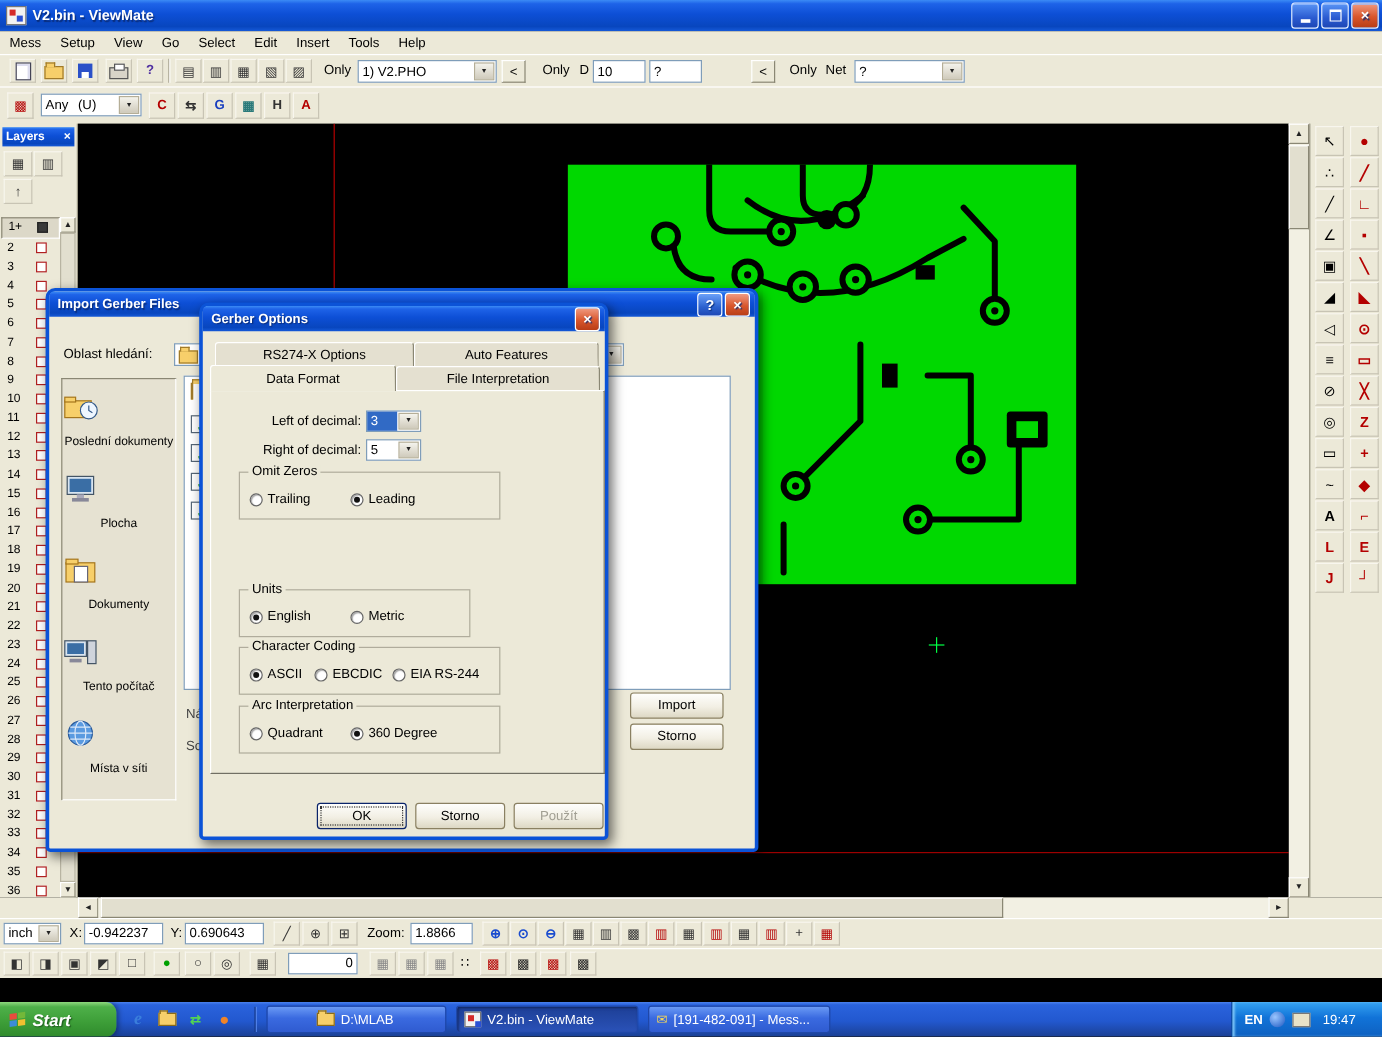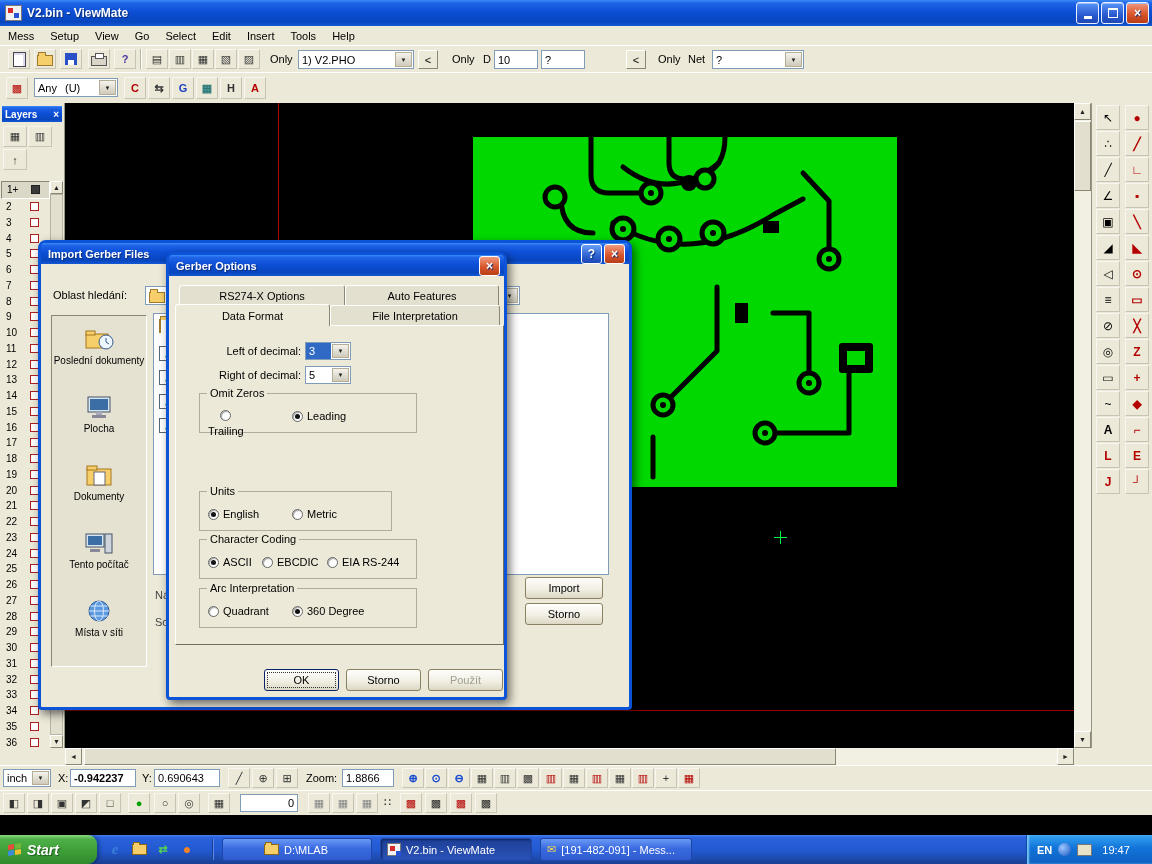--- a/index.html
+++ b/index.html
@@ -130,21 +130,21 @@
   .legend{position:absolute;top:-7px;left:7px;background:#ece9d8;padding:0 3px;font-size:11px;}
   .ropt{position:absolute;top:16px;display:flex;align-items:center;gap:4px;font-size:11px;}
   .radio{width:11px;height:11px;border-radius:50%;background:#fff;border:1px solid #666;
     box-shadow:inset 1px 1px 1px rgba(0,0,0,.35);box-sizing:border-box;flex:none;display:flex;align-items:center;justify-content:center;}
   .radio.checked::after{content:"";width:5px;height:5px;border-radius:50%;background:#111;}
   .sel-blue{background:#316ac5;color:#fff;}
 
   
   #placesbar{position:absolute;left:10px;top:72px;width:96px;height:352px;background:#e6e2d2;
     border:1px solid;border-color:#8a8774 #fff #fff #8a8774;box-sizing:border-box;}
-  .place{position:absolute;left:0;width:94px;display:flex;flex-direction:column;align-items:center;gap:3px;font-size:10px;text-align:center;}
+  .place{position:absolute;left:0;width:94px;display:flex;flex-direction:column;gap:11px;font-size:10px;text-align:center;}
   .flist{position:absolute;left:112px;top:70px;width:456px;height:262px;background:#fff;
     border:1px solid #7f9db9;box-sizing:border-box;}
   .fitem{position:absolute;left:5px;width:14px;height:16px;}
   .fitem .pg{position:absolute;left:0;top:0;width:11px;height:13px;background:#fff;border:1px solid #567;}
   .fitem .ck{position:absolute;left:5px;top:4px;color:#1c9e1c;font-size:10px;font-weight:bold;}
   .graytxt{color:#444;}
 </style>
 </head>
 <body>
 
@@ -517,21 +517,21 @@
     </span>
     <span class="a sb-btn" style="left:1057px;top:0;width:17px;height:17px;">►</span>
   </div>
 
   <div id="status1" class="a">
     <span class="a combo" style="left:3px;top:3px;width:48px;height:18px;">
       <span class="ctext">inch</span>
       <span class="carr">▼</span>
     </span>
     <span class="a lbl" style="left:58px;top:6px;">X:</span>
-    <span class="a field" style="left:70px;top:3px;width:66px;height:18px;font-weight:bold;">
+    <span class="a field" style="left:70px;top:3px;width:66px;height:18px;">
         <span>-0.942237</span>
       </span>
     <span class="a lbl" style="left:142px;top:6px;">Y:</span>
     <span class="a field" style="left:154px;top:3px;width:66px;height:18px;">
         <span>0.690643</span>
       </span>
     <span class="a flex" style="left:228px;top:2px;gap:2px;">
 
     <span class="tbtn">╱</span>
         <span class="tbtn">⊕</span>
@@ -700,21 +700,21 @@
       <span class="carr">▼</span>
     </span>
     <span class="a lbl" style="left:30px;top:114px;width:102px;text-align:right;">Right of decimal:</span>
     <span class="a combo" style="left:136px;top:111px;width:46px;height:18px;">
       <span class="ctext">5</span>
       <span class="carr">▼</span>
     </span>
 
     <div class="grp" style="left:30px;top:138px;width:218px;height:40px;">
       <span class="legend">Omit Zeros</span>
-      <span class="ropt" style="left:8px;flex-direction:column;">
+      <span class="ropt" style="left:8px;">
           <span class="radio"></span>
           <span class="rlabel">Trailing</span>
         </span>
       <span class="ropt" style="left:92px;">
           <span class="radio checked"></span>
           <span class="rlabel">Leading</span>
         </span>
     </div>
     <div class="grp" style="left:30px;top:236px;width:193px;height:40px;">
       <span class="legend">Units</span>

